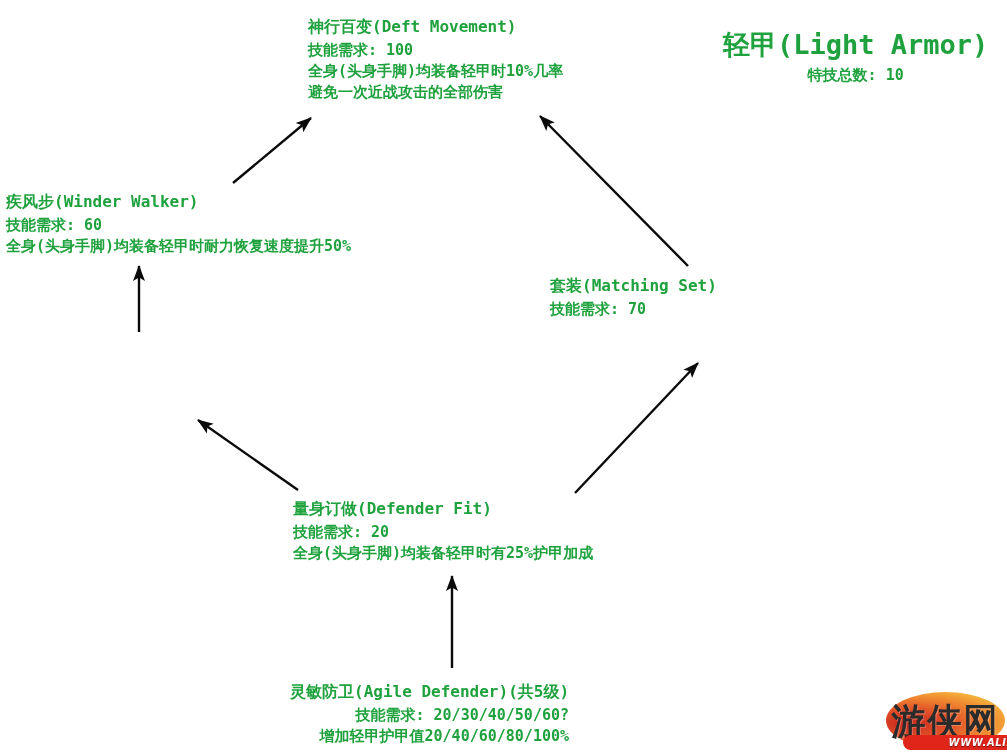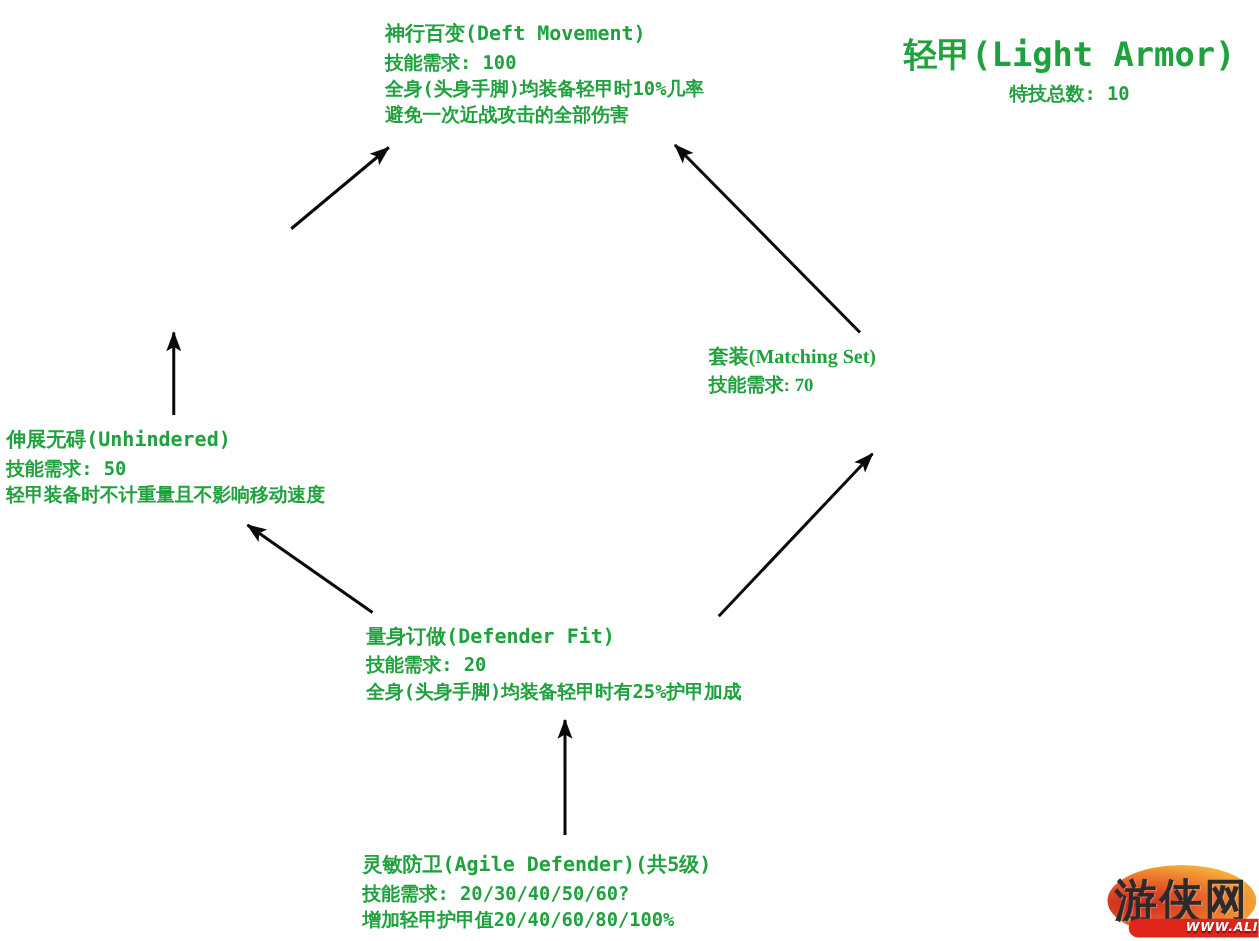--- a/index.html
+++ b/index.html
@@ -15,23 +15,23 @@
   .node-title{font-size:16px;line-height:27px;font-weight:bold;}
   .node-line{font-size:15px;line-height:21px;font-weight:bold;}
   #tree-header{position:absolute;white-space:nowrap;}
   .header-title{font-size:27px;line-height:34px;font-weight:bold;}
   .header-sub{font-size:15px;line-height:27px;font-weight:bold;}
 
   
   #node-deft{left:308px;top:13px;}
   #node-winder{left:6px;top:188px;}
   #node-unhindered{left:5px;top:338px;}
-  #node-matching{left:567px;top:272px;font-family:Liberation Serif, serif;}
+  #node-matching{left:550px;top:272px;}
   #node-customed{left:293px;top:495px;}
-  #node-agile{left:290px;top:678px;}
+  #node-agile{left:290px;top:678px;text-align:right;}
   #tree-header{left:723px;top:28px;text-align:center;}
 
   
   #arrow-layer{position:absolute;left:0;top:0;width:1007px;height:753px;pointer-events:none;}
   .arrow-line{stroke:#0a0a0a;stroke-width:2.4;marker-end:url(#ah);}
 
   
   .watermark{position:absolute;left:884px;top:690px;width:123px;height:63px;}
   .wm-ellipse{
     position:absolute;left:2px;top:2px;width:119px;height:57px;
@@ -81,26 +81,26 @@
     <div class="header-sub">特技总数: 10</div>
   </div>
 
   <div class="node" id="node-deft">
     <div class="node-title">神行百变(Deft Movement)</div>
     <div class="node-line">技能需求: 100</div>
     <div class="node-line">全身(头身手脚)均装备轻甲时10%几率</div>
     <div class="node-line">避免一次近战攻击的全部伤害</div>
   </div>
 
+  <div class="node" id="node-winder">
+    <div class="node-title">疾风步(Winder Walker)</div>
+    <div class="node-line">技能需求: 60</div>
+    <div class="node-line">全身(头身手脚)均装备轻甲时耐力恢复速度提升50%</div>
+  </div>
 
-  <div class="node" id="node-unhindered">
-    <div class="node-title">伸展无碍(Unhindered)</div>
-    <div class="node-line">技能需求: 50</div>
-    <div class="node-line">轻甲装备时不计重量且不影响移动速度</div>
-  </div>
 
   <div class="node" id="node-matching">
     <div class="node-title">套装(Matching Set)</div>
     <div class="node-line">技能需求: 70</div>
   </div>
 
   <div class="node" id="node-customed">
     <div class="node-title">量身订做(Defender Fit)</div>
     <div class="node-line">技能需求: 20</div>
     <div class="node-line">全身(头身手脚)均装备轻甲时有25%护甲加成</div>

